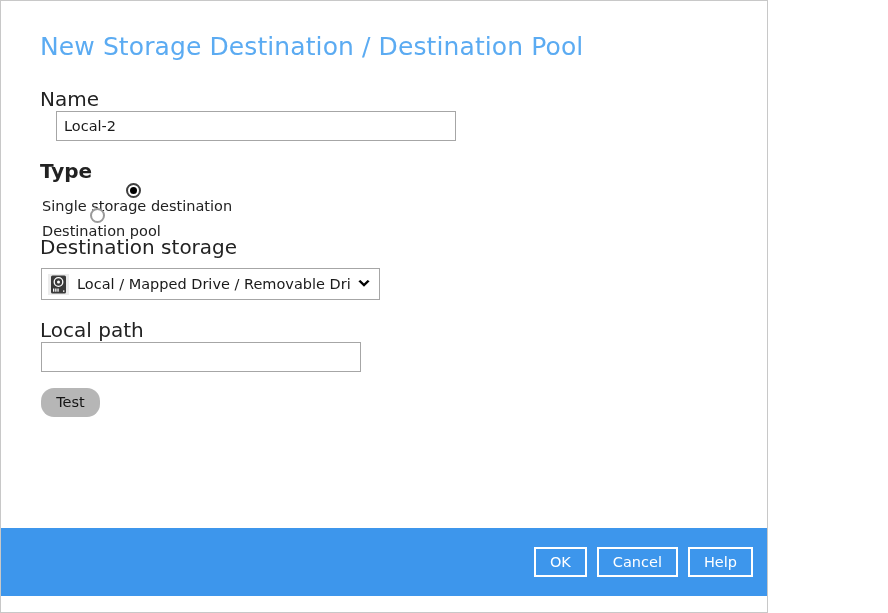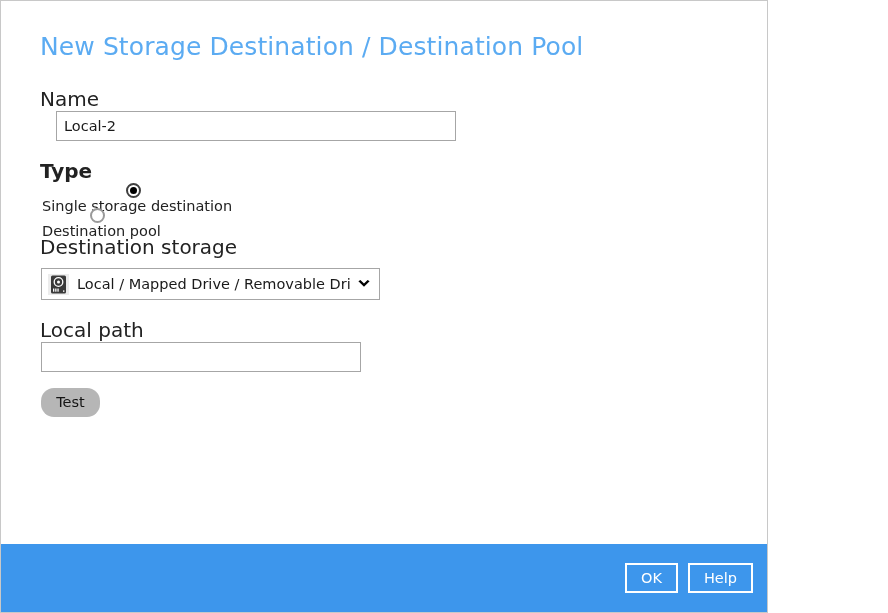--- a/index.html
+++ b/index.html
@@ -138,21 +138,21 @@
     padding: 0;
     line-height: 1;
     display: flex;
     align-items: center;
     justify-content: center;
   }
   #footer {
     position: absolute;
     left: 0;
     right: 0;
-    bottom: 0;
+    bottom: 16px;
     height: 68px;
     background: #3d96ec;
     display: flex;
     align-items: center;
     justify-content: flex-end;
     padding-right: 14px;
     box-sizing: border-box;
     margin-top: 8px;
   }
   .footer-button {
@@ -224,16 +224,17 @@
 
     <input class="text-input" style="left: 40px; top: 341px; width: 320px; height: 30px;" type="text" value="">
 
 
     <button class="gray-button" style="left:40px; top:387px; width:59px; height:29px;border-radius:13px;">Test</button>
 
   </div>
 
   <div id="footer">
     <button class="footer-button">OK</button>
+    <button class="footer-button">Cancel</button>
     <button class="footer-button">Help</button>
   </div>
 
 </div>
 
 </body></html>

